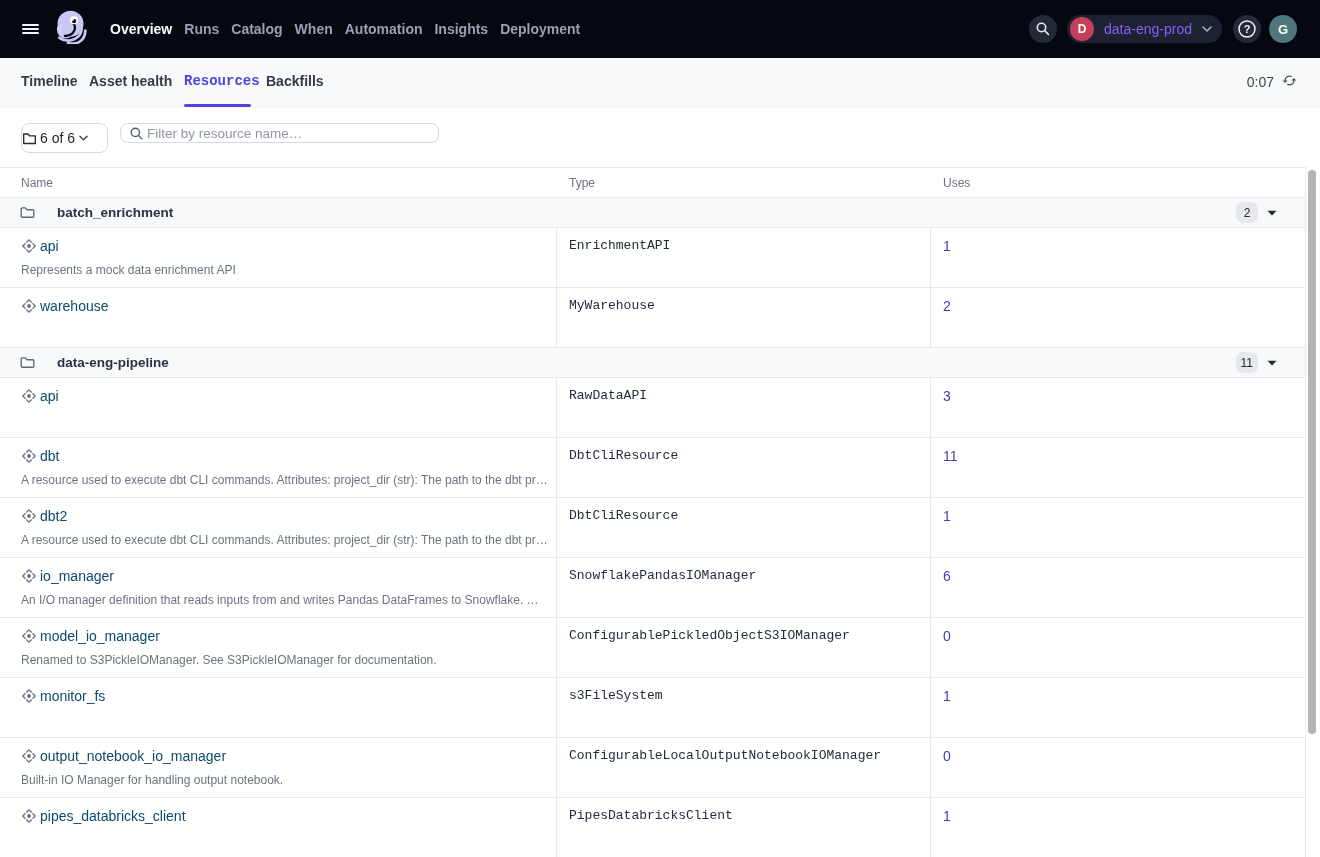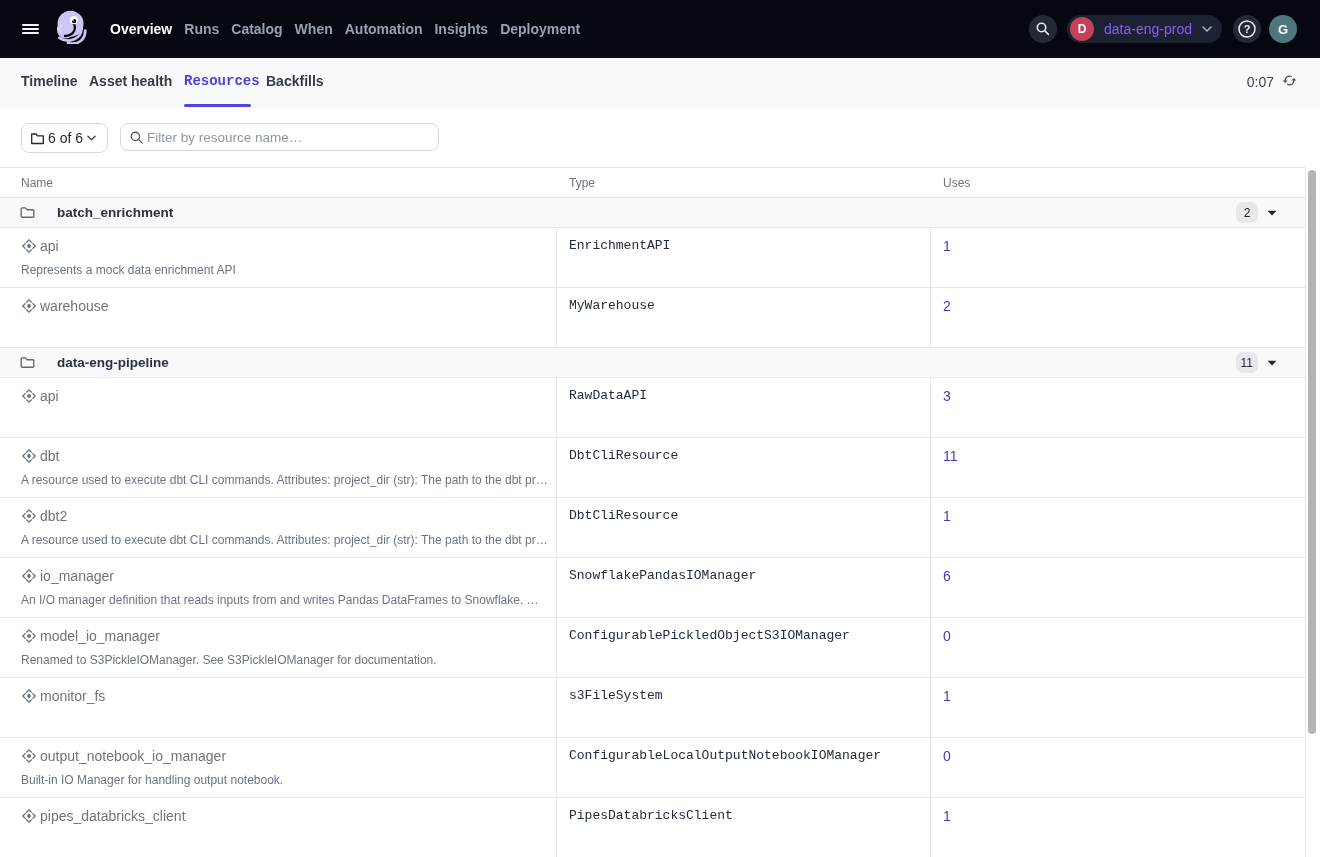--- a/index.html
+++ b/index.html
@@ -35,23 +35,23 @@
 .tabs .tab.active { color:#4B45DB; }
 .underline { position:absolute; left:184px; top:46px; width:67px; height:3px;
   border-radius:2px; background:#4F46E0; }
 .timer { position:absolute; right:46px; top:16px; font-size:14px; color:#3D4553; }
 .refresh { position:absolute; right:23px; top:15px; }
 
 
 .toolbar { position:absolute; left:0; top:108px; width:1320px; height:59px; background:#fff;}
 .selbtn { position:absolute; left:21px; top:15px; width:87px; height:30px;
   border:1px solid #D4D8DE; border-radius:8px; background:#fff; display:flex;
-  align-items:center; padding-left:8px; }
+  align-items:center; }
 .selbtn .txt { font-size:14px; color:#232834; margin:0 4px 0 3px; font-weight:500;}
-.filter { position:absolute; left:120px; top:15px; width:319px; height:28px;
+.filter { position:absolute; left:120px; top:15px; width:319px; height:20px;
   border:1px solid #D4D8DE; border-radius:8px; background:#fff; display:flex; align-items:center;
   padding-left:8px;}
 .filter .ph { font-size:13.5px; color:#8E97A5; margin-left:3px; }
 
 
 .table { position:absolute; left:0; top:167px; width:1306px; border-top:1px solid #E7E8EC; border-right:1px solid #E7E8EC; }
 .hrow, .drow { display:grid; grid-template-columns:557px 374px 374px; }
 .hrow { height:30px; border-bottom:1px solid #E7E8EC; }
 .hrow div { font-size:12px; color:#6C7482; display:flex; align-items:center; }
 .grow { height:30px; border-bottom:1px solid #E7E8EC; background:#F8F9FA;
@@ -61,21 +61,21 @@
   height:21px; min-width:22px; padding:0 5px; font-size:12px; font-weight:500;
   display:flex; align-items:center; justify-content:center; }
 .drow { height:60px; border-bottom:1px solid #E7E8EC; }
 .drow > div { padding-top:8px; }
 .c1 { padding-left:21px; border-right:1px solid #E7E8EC; }
 .c2 { padding-left:12px; border-right:1px solid #E7E8EC;
   font-family:"Liberation Mono", monospace; font-size:13px; color:#232B3E; line-height:20px;}
 .c3 { padding-left:12px; }
 .c3 a { font-size:14px; color:#413DB8; line-height:20px; }
 .nameline { display:flex; align-items:center; height:20px; }
-.nameline a { font-size:14px; font-weight:500; color:#737373; margin-left:3px; }
+.nameline a { font-size:14px; font-weight:500; color:#0c4a6e; margin-left:3px; }
 .desc { margin-top:6px; font-size:12px; color:#6C7482; line-height:16px;
   white-space:nowrap; overflow:hidden; text-overflow:ellipsis; max-width:528px; }
 
 
 .sbar { position:absolute; left:1308px; top:170px; width:8px; height:564px;
   background:#B4B4B4; border-radius:4px; }
 </style>
 </head>
 <body>
 

